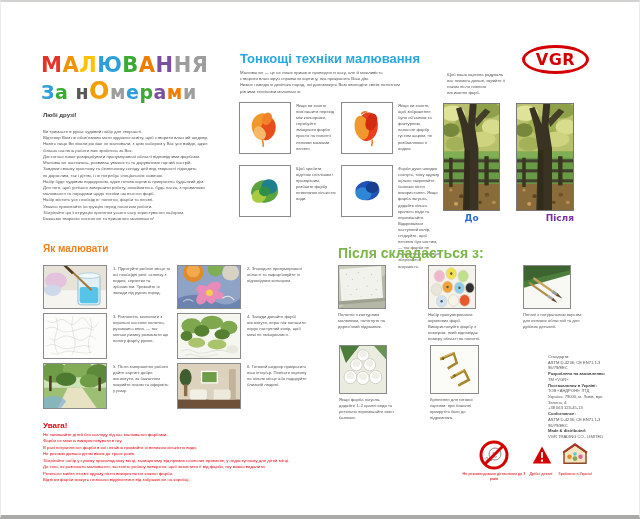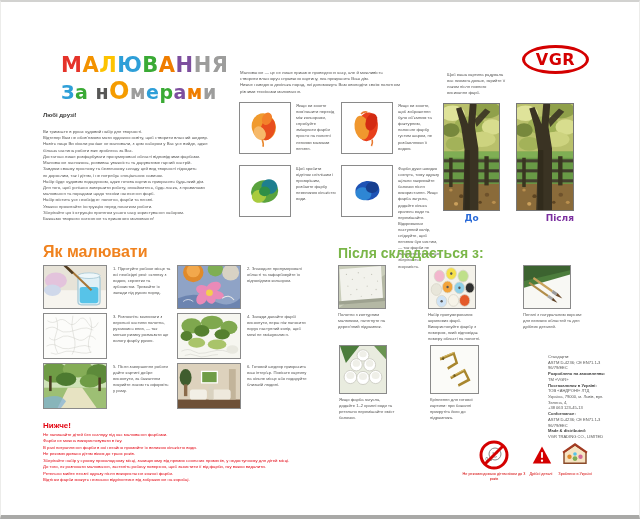--- a/index.html
+++ b/index.html
@@ -2,21 +2,21 @@
 <html><head>
 <meta charset="utf-8">
 <style>
   html,body{margin:0;padding:0;background:#fff;}
   .sheet{position:relative;width:640px;height:519px;background:#fff;overflow:hidden;
          font-family:"Liberation Sans",sans-serif;box-sizing:border-box;
          border-top:2px solid #d2d2d0;border-bottom:4px solid #a9a9a7;
          border-left:1px solid #ececea;border-right:1px solid #ececea;}
 
   
-  .title{position:absolute;left:40px;top:53px;line-height:1;font-weight:bold;font-family:"DejaVu Sans",sans-serif;margin-left:20px;}
+  .title{position:absolute;left:40px;top:53px;line-height:1;font-weight:bold;font-family:"DejaVu Sans",sans-serif;}
   .title .t1{font-size:21px;letter-spacing:0.5px;}
   .title .t2{font-size:19px;margin-top:3px;letter-spacing:0.5px;}
   .title span.big{font-size:24px;}
 
   .greeting{position:absolute;left:42px;top:110px;font-size:6px;font-weight:bold;color:#3c3c3b;}
   .intro{position:absolute;left:42px;top:127px;width:198px;font-size:4.3px;line-height:1.45;color:#575756;white-space:pre-line;}
 
   
   .tech-head{position:absolute;left:239px;top:49px;font-size:13px;font-weight:bold;color:#29a8df;}
   .tech-intro{position:absolute;left:239px;top:68px;width:198px;font-size:4.3px;line-height:1.45;color:#575756;white-space:pre-line;}
@@ -33,21 +33,21 @@
   .ba-note{position:absolute;left:446px;top:70px;width:76px;font-size:4.2px;line-height:1.45;color:#575756;white-space:pre-line;}
   .photo{position:absolute;border:1px solid #777;box-sizing:border-box;background:#9aa45a;}
   .photo svg{width:100%;height:100%;display:block;}
   #ph1{left:442px;top:101px;width:57px;height:108px}
   #ph2{left:515px;top:101px;width:58px;height:108px}
   .ba-label{position:absolute;top:211px;font-size:9px;font-weight:bold;font-family:"DejaVu Sans",sans-serif;}
   #lbl-before{left:442px;width:57px;text-align:center;color:#2b6bd8;}
   #lbl-after{left:515px;width:58px;text-align:right;color:#7b2fa0;}
 
   
-  .how-head{position:absolute;left:42px;top:241px;font-size:16px;font-weight:bold;color:#f0821e;}
+  .how-head{position:absolute;left:42px;top:241px;font-size:10px;font-weight:bold;color:#f0821e;}
   .sframe{position:absolute;width:64px;height:44px;border:1px solid #8a8a8a;box-sizing:border-box;background:#fff;overflow:hidden;}
   .sframe svg{width:100%;height:100%;display:block;}
   #sf1{left:42px;top:263px}#sf2{left:176px;top:263px}
   #sf3{left:42px;top:311px;height:46px}#sf4{left:176px;top:311px;height:46px}
   #sf5{left:42px;top:361px;height:46px}#sf6{left:176px;top:361px;height:46px}
   .scap{position:absolute;font-size:4.2px;line-height:1.45;color:#575756;}
   #sc1{left:112px;top:264px;width:58px}#sc2{left:246px;top:264px;width:62px}
   #sc3{left:112px;top:312px;width:58px}#sc4{left:246px;top:312px;width:62px}
   #sc5{left:112px;top:362px;width:58px}#sc6{left:246px;top:362px;width:62px}
 
@@ -96,20 +96,21 @@
 Завдяки своєму простому та безпечному складу цей вид творчості підходить
 як дорослим, так і дітям, і не потребує спеціальних навичок.
 Набір буде чудовим подарунком, адже готова картина прикрасить будь-який дім.
 Для того, щоб успішно завершити роботу, ознайомтесь, будь ласка, з правилами
 малювання та порадами щодо техніки нанесення фарб.
 Набір містить усе необхідне: полотно, фарби та пензлі.
 Уважно прочитайте інструкцію перед початком роботи.
 Зберігайте цю інструкцію протягом усього часу користування набором.
 Бажаємо творчого натхнення та приємного малювання!</div>
 
+  <div class="tech-head">Тонкощі техніки малювання</div>
   <div class="tech-intro">Малювання — це не лише приємне проведення часу, але й можливість
 створити власноруч справжню картину, яка прикрасить Ваш дім.
 Нижче наведено декілька порад, які допоможуть Вам оволодіти своїм полотном
 різними техніками малювання.</div>
 
   <div class="tframe" id="tf1">
     <svg viewBox="0 0 55 55">
       <ellipse cx="26" cy="26" rx="15" ry="17" fill="#f09a2e" transform="rotate(-14 26 26)"></ellipse>
       <ellipse cx="31" cy="29" rx="9" ry="14" fill="#e84e1d" transform="rotate(16 31 29)"></ellipse>
       <ellipse cx="21" cy="34" rx="7" ry="9" fill="#f6b96a" transform="rotate(-30 21 34)"></ellipse>
@@ -454,21 +455,21 @@
     <div class="b">Постачальник в Україні:</div>
     <div>ТОВ «АНДРОНІ» ЛТД</div>
     <div>Україна, 79000, м. Львів, вул. Зелена, 4,</div>
     <div>+38 063 123-45-13</div>
     <div class="b">Conformance:</div>
     <div>ASTM D-4236; CE EN71.1-3 96/79/EEC</div>
     <div class="b">Made &amp; distributed:</div>
     <div>VGR TRADING CO., LIMITED</div>
   </div>
 
-  <div class="warn-head">Нижче!</div>
+  <div class="warn-head">Увага!</div>
   <div class="warn-lines">Не залишайте дітей без нагляду під час малювання фарбами.
 Фарби не можна використовувати в їжу.
 В разі потрапляння фарби в очі негайно промийте їх великою кількістю води.
 Не рекомендовано дітям віком до трьох років.
 Зберігайте набір у сухому прохолодному місці, захищеному від прямих сонячних променів, у недоступному для дітей місці.
 До того, як розпочати малювання, застеліть робочу поверхню, щоб захистити її від фарби, яку важко видалити.
 Ретельно мийте пензлі одразу після використання кожної фарби.
 Відтінки фарби можуть незначно відрізнятися від зображення на коробці.</div>
 
   <div class="ficon" id="fi1">

